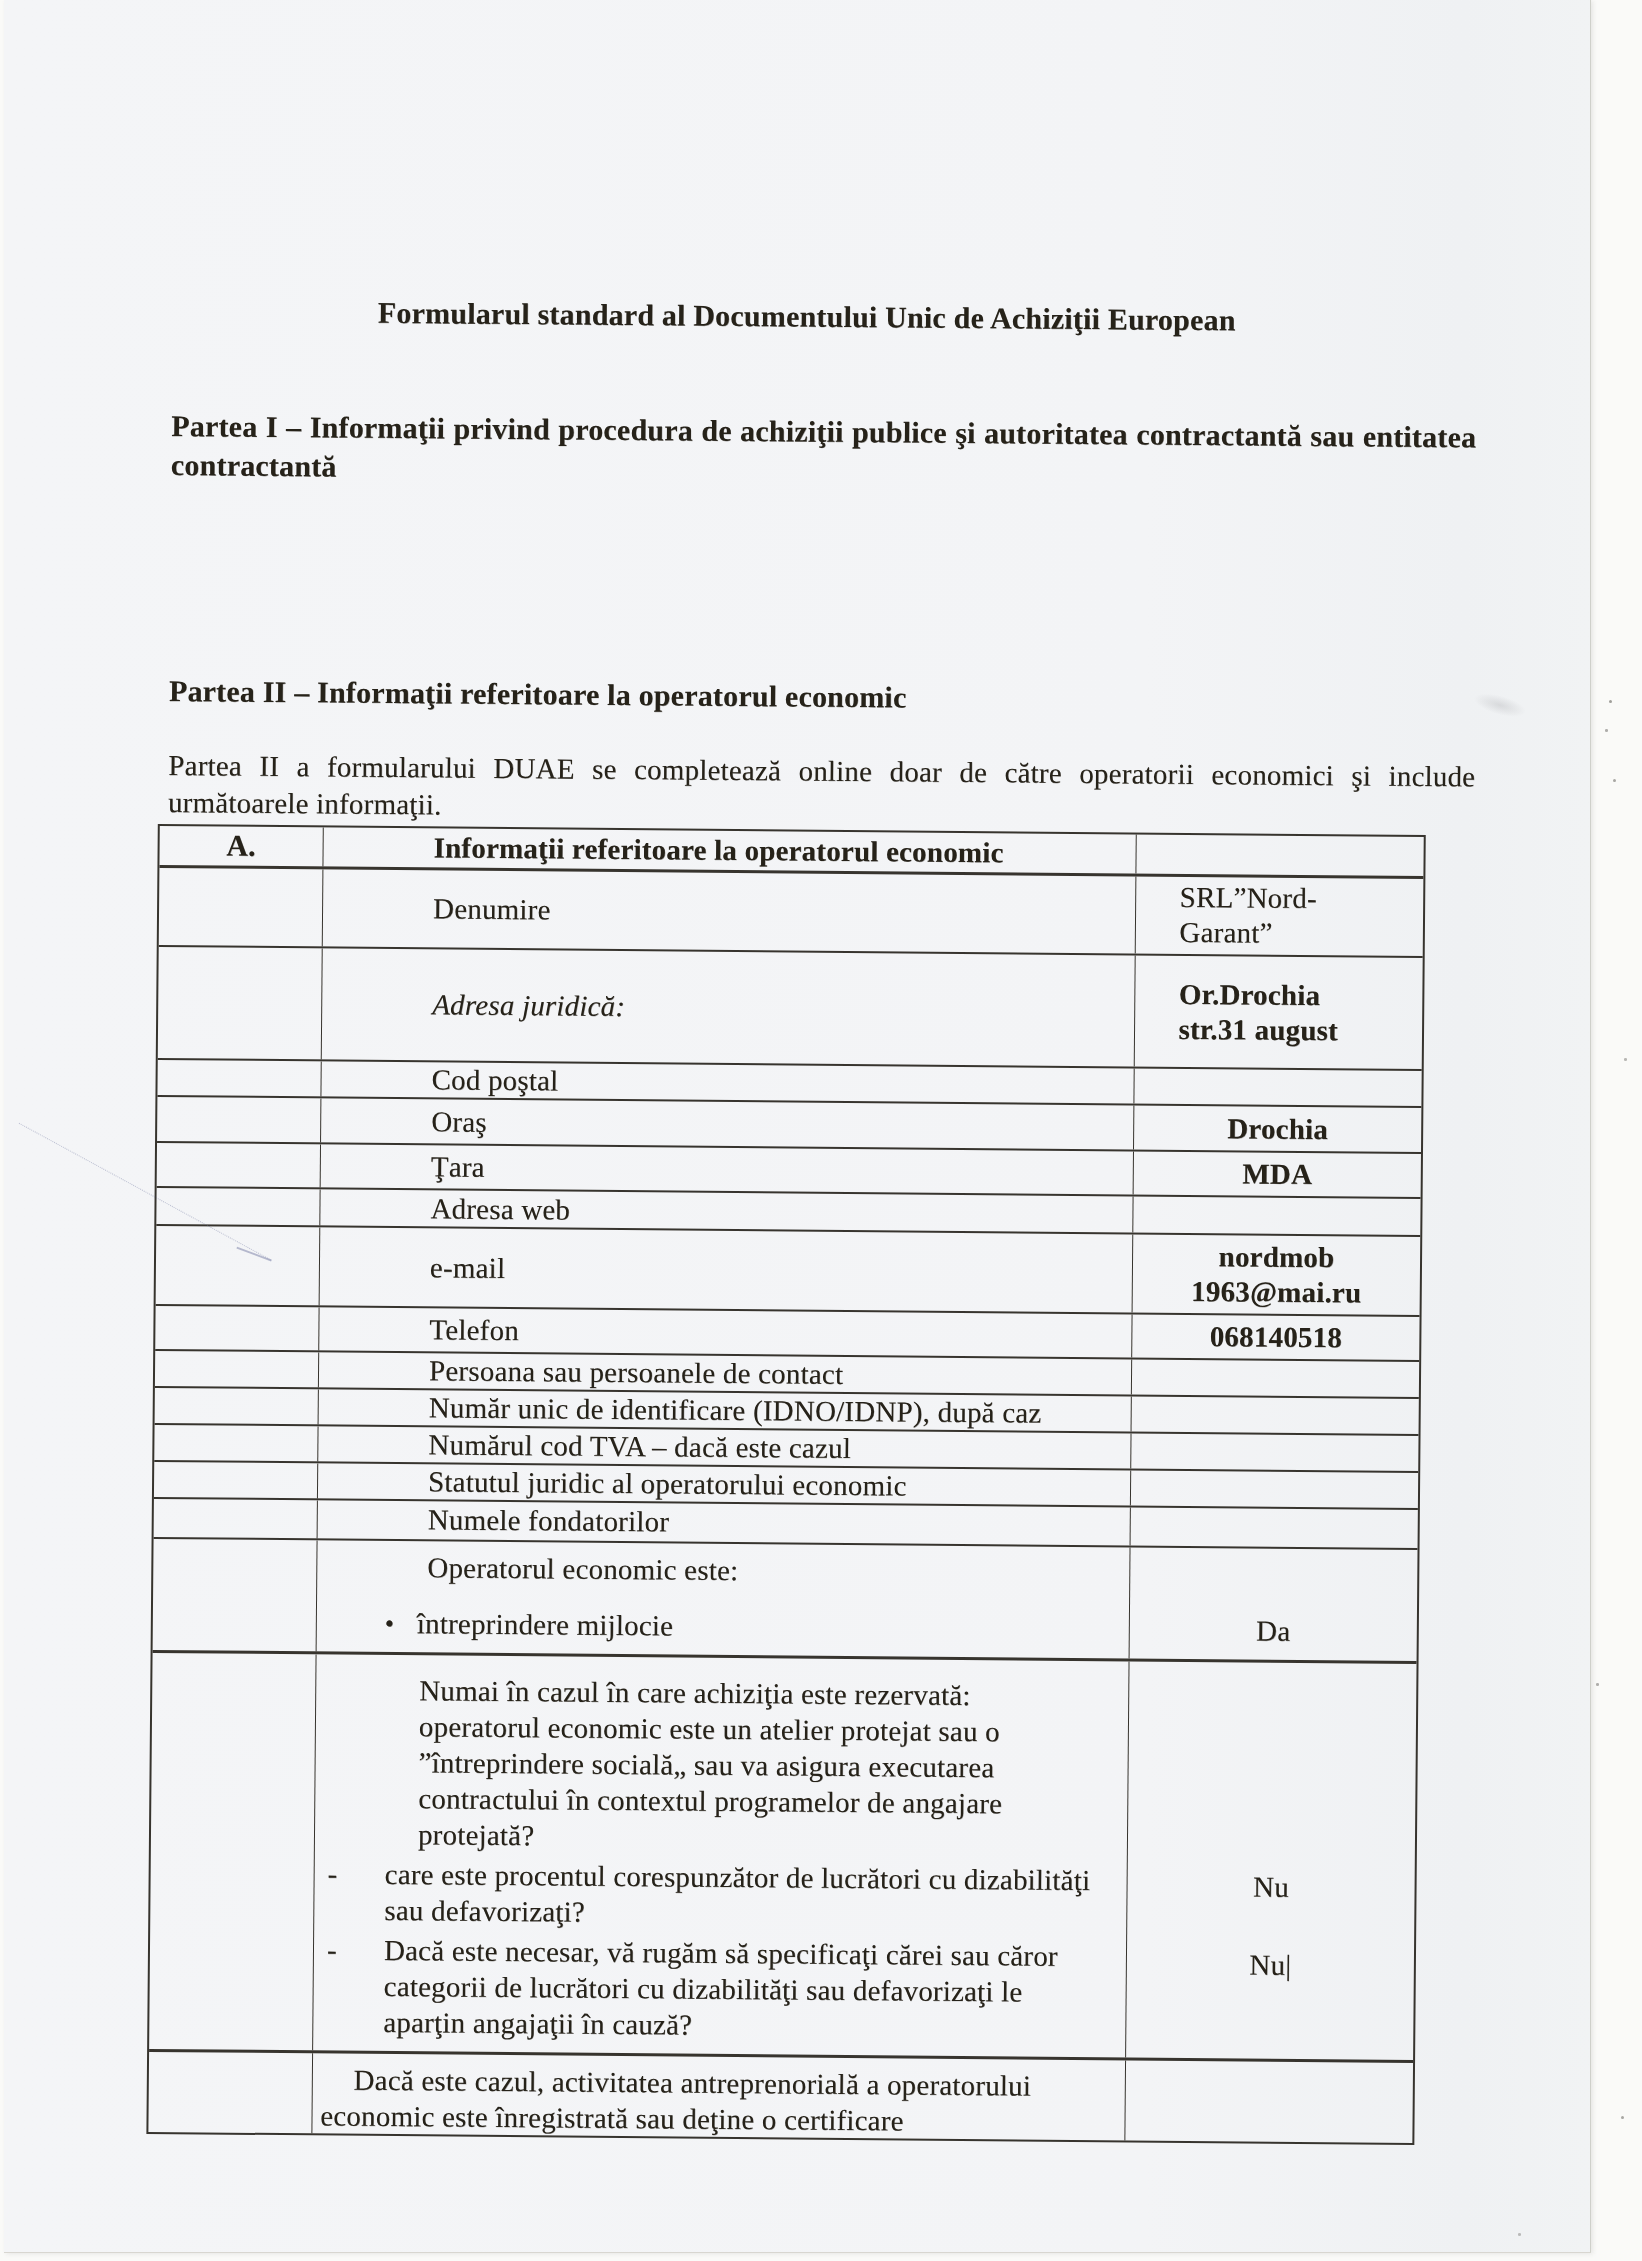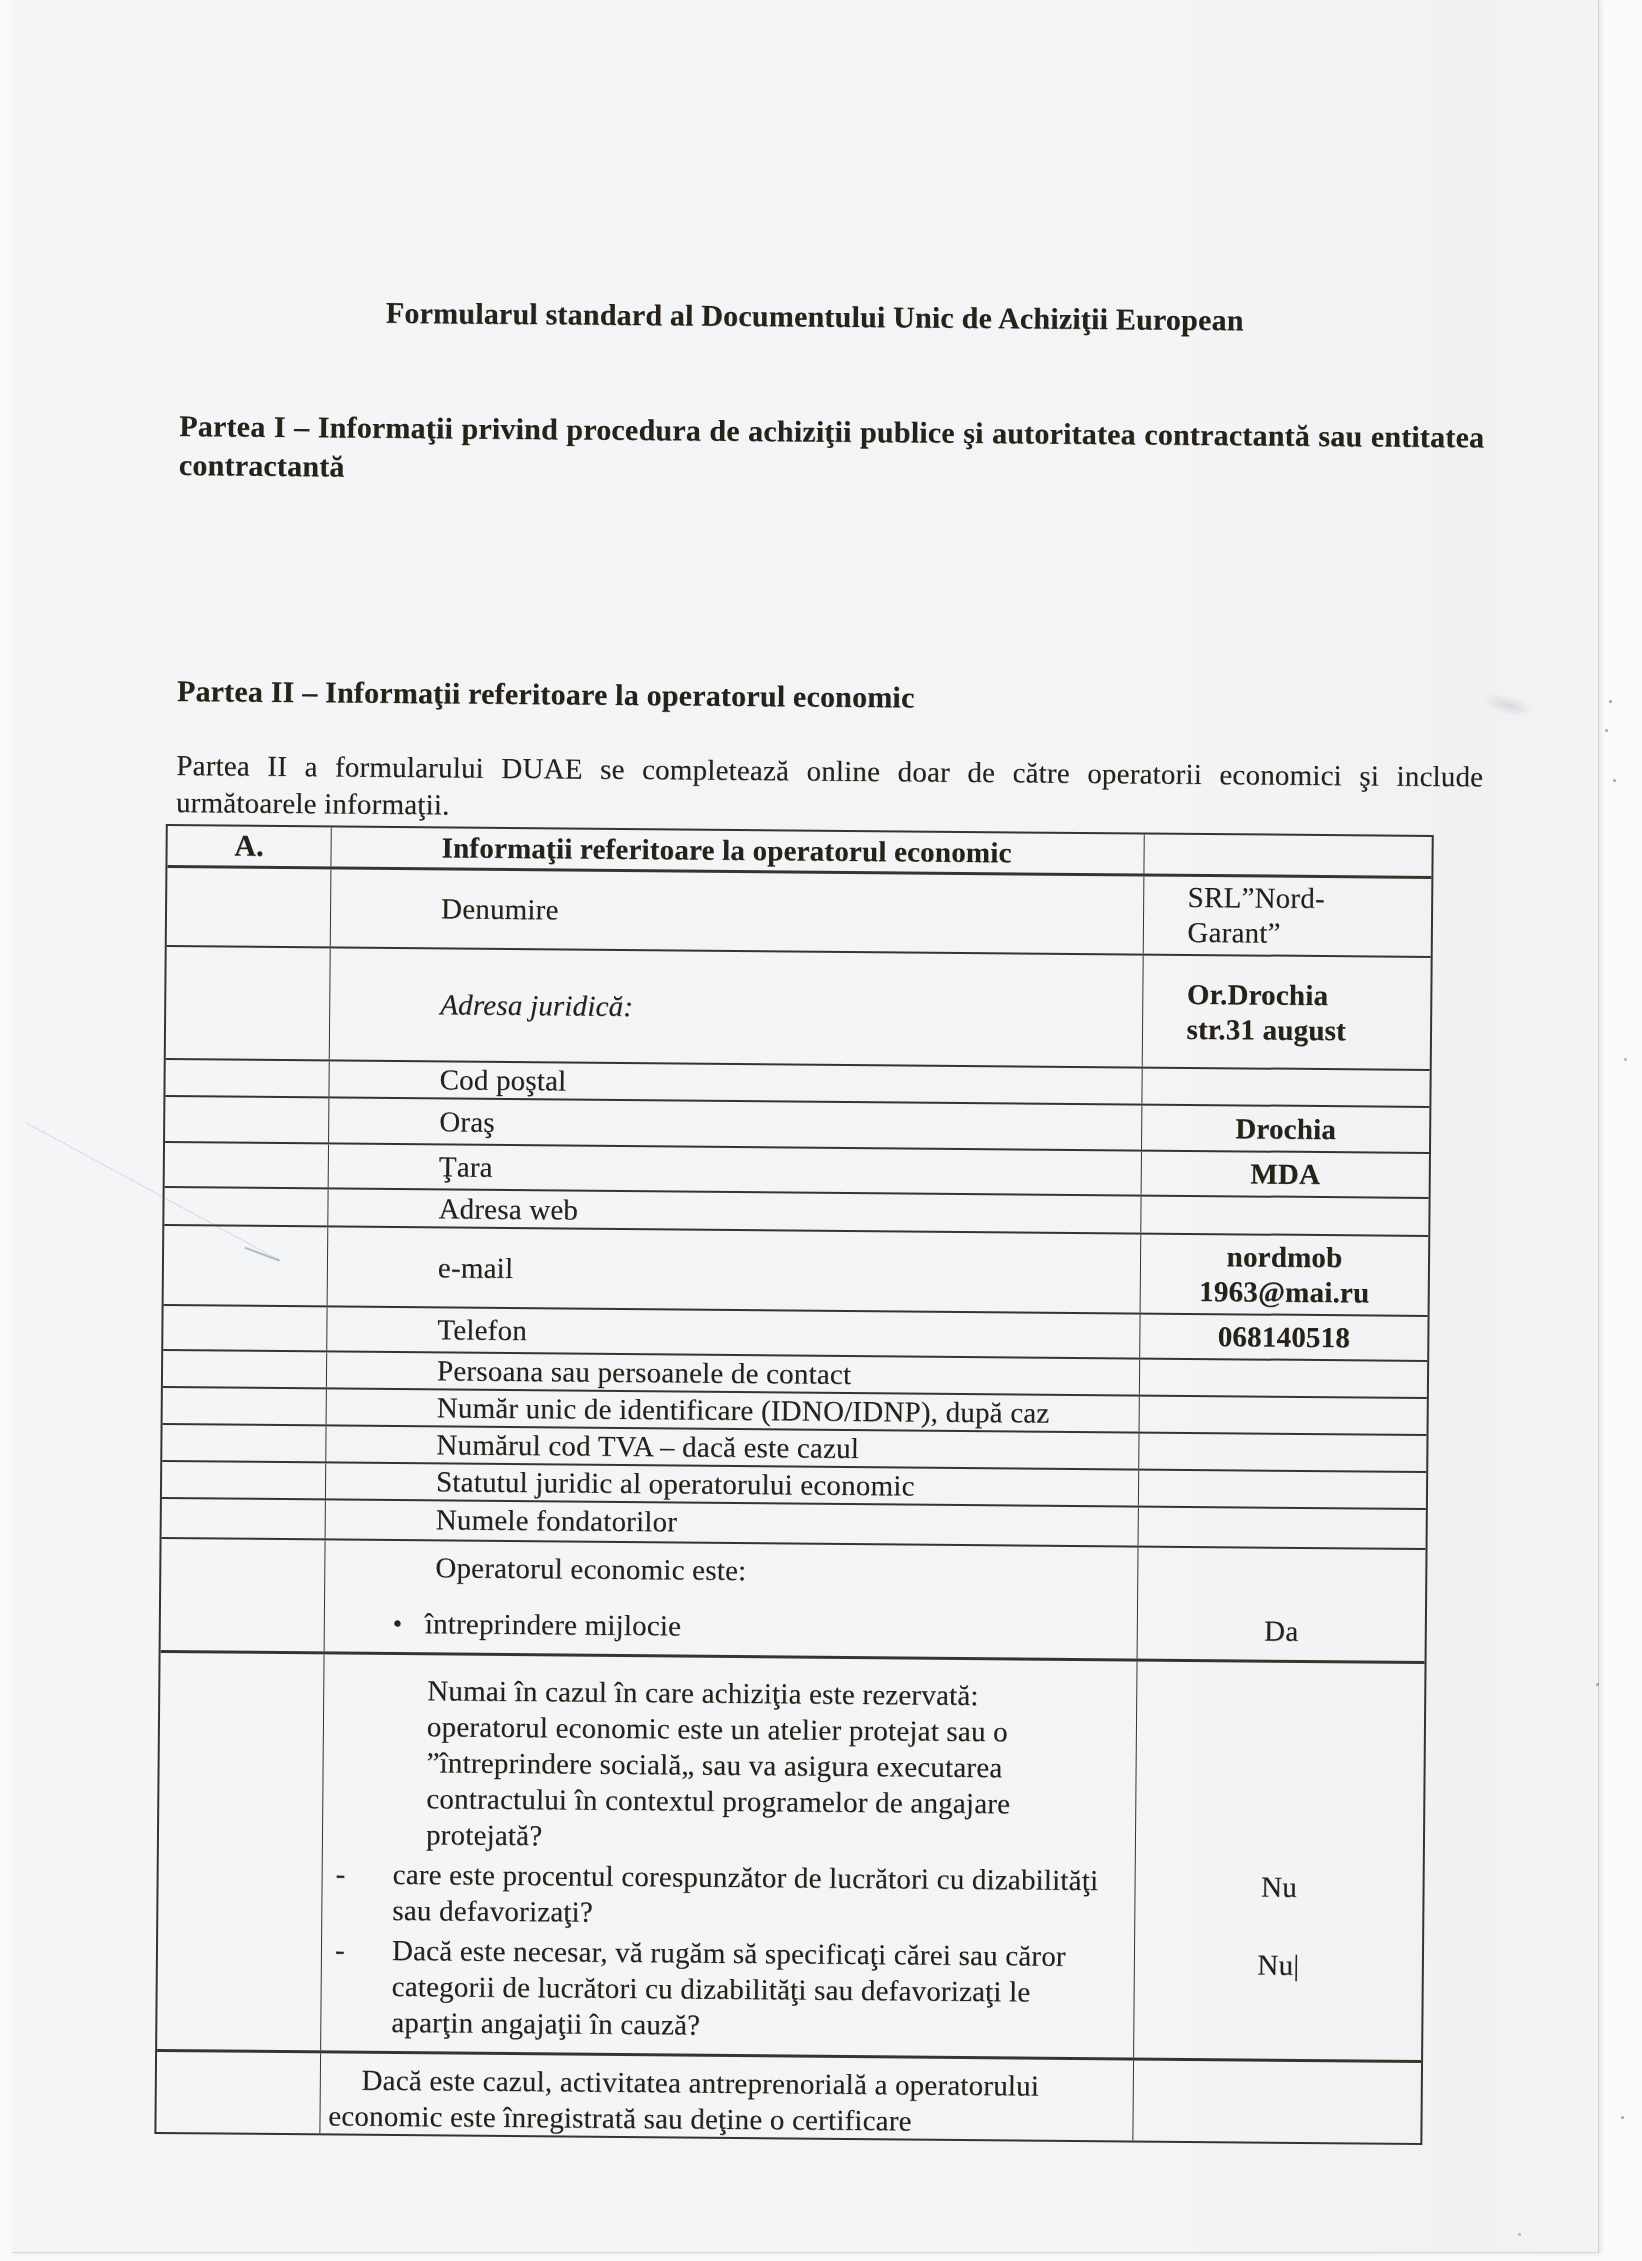--- a/index.html
+++ b/index.html
@@ -7,21 +7,21 @@
   body{
     width:1643px;height:2261px;position:relative;overflow:hidden;
     background:#f7f8f5;
     font-family:"Liberation Serif","DejaVu Serif",serif;
     color:#262219;
   }
   
   .scanner-bg{position:absolute;inset:0;background:#fafaf8;}
   
   .paper{
-    position:absolute;left:12px;top:0;width:1586px;height:2252px;
+    position:absolute;left:4px;top:0;width:1586px;height:2252px;
     background:linear-gradient(90deg,#f4f5f7 0%,#f3f4f6 72%,#eff1f3 92%,#f1f3f4 100%);
     border-right:1.9px solid #cfd0ca;
     border-bottom:1.3px solid #d8d6d0;
     box-shadow:1.9px 1.3px 4.5px rgba(60,60,55,0.10);
   }
   
   .content{
     position:absolute;left:0;top:0;width:1586px;height:2252px;
     transform:rotate(0.5deg);transform-origin:161px 0px;
     text-shadow:0.4px 0.4px 0.5px rgba(55,50,45,0.42);

